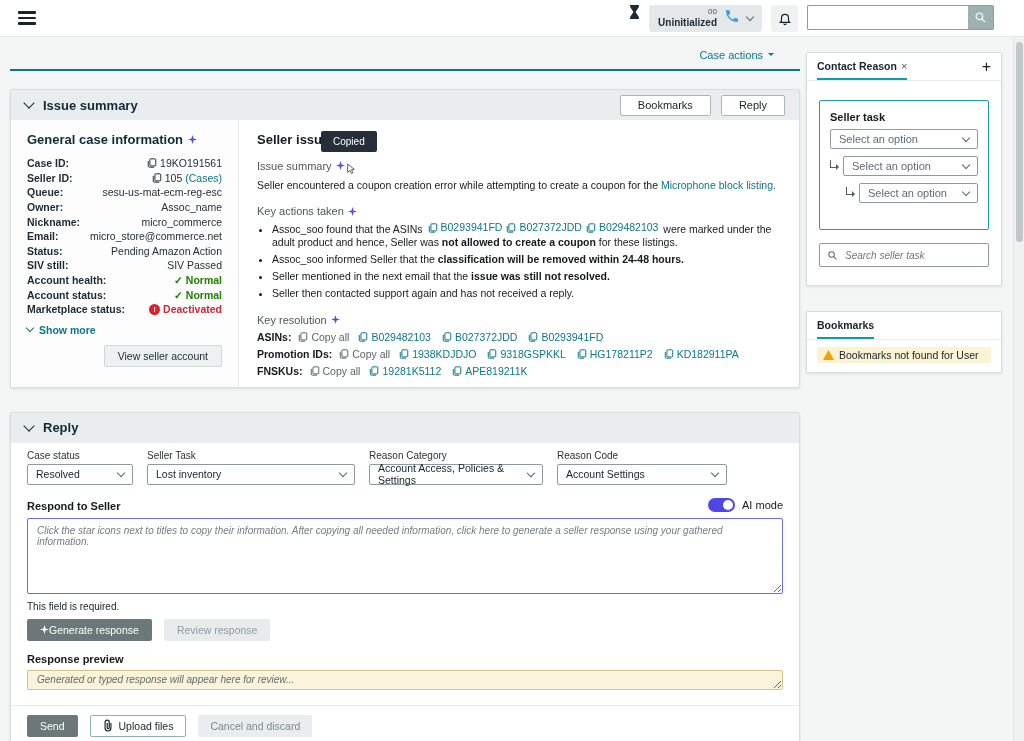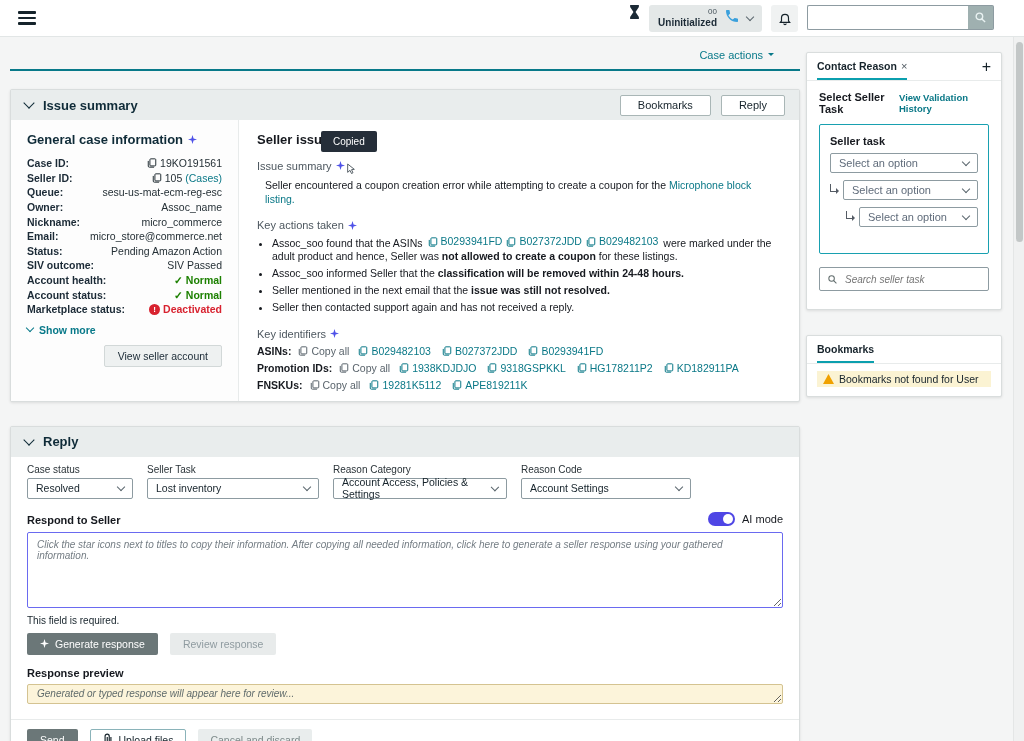--- a/index.html
+++ b/index.html
@@ -66,53 +66,53 @@
   .vsa-wrap button{background:#eef1f1;border:1px solid #d2d8d8;border-radius:2px;height:22px;padding:0 13px;
                    font-size:10.5px;color:#1b2a36;cursor:pointer;}
   .seller-issue{flex:1;padding:12px 18px 10px;position:relative;font-size:10.5px;}
   .si-head{position:relative;height:22px;}
   .si-head h3{font-size:13px;font-weight:bold;margin:0;display:inline-block;}
   .tooltip{position:absolute;left:64px;top:-1px;background:#252e39;color:#fff;font-size:10px;
            padding:5px 12px;border-radius:2px;z-index:3;}
   .sub-label{font-size:11px;color:#4d575f;display:flex;align-items:center;gap:4px;margin-top:13px;}
   .star9{width:9px;height:9px;flex:none;}
   .cursor-ic{margin:7px 0 0 -3px;}
-  .issue-text{margin:3px 8px 0;line-height:14px;color:#16191f;}
+  .issue-text{margin:3px 0 0;line-height:14px;color:#16191f;}
   .issue-text a{color:#0a7887;text-decoration:none;cursor:pointer;}
   ul.key-actions{margin:4px 0 0;padding-left:15px;line-height:13.5px;color:#16191f;}
   ul.key-actions li{margin-bottom:3.5px;}
   .id-link{color:#0a7887;text-decoration:none;display:inline-flex;align-items:center;gap:3px;margin:0 2px;cursor:pointer;}
   .id-row{display:flex;align-items:center;gap:7px;margin-top:5px;flex-wrap:wrap;}
   .id-row .lbl{font-weight:bold;}
   .copy-all{color:#5a646c;display:inline-flex;align-items:center;gap:3px;cursor:pointer;}
   
   .reply-card{margin-top:24px;}
   .reply-body{padding:7px 16px 0;}
   .selects-row{display:flex;gap:14px;}
   .sel-label{font-size:10px;color:#2a3338;margin-bottom:3px;}
   .select{height:21px;border:1px solid #8d9ba1;border-radius:2px;background:#fff;display:flex;align-items:center;
           justify-content:space-between;padding:0 8px;font-size:10.5px;color:#16232b;box-sizing:border-box;cursor:pointer;}
   .selects-row .sgrp:nth-child(1) .select{width:106px;}
-  .selects-row .sgrp:nth-child(2) .select{width:172px;text-align:right;}
+  .selects-row .sgrp:nth-child(2) .select{width:208px;text-align:right;}
   .selects-row .sgrp:nth-child(3) .select{width:174px;}
   .selects-row .sgrp:nth-child(4) .select{width:170px;}
   .respond-row{display:flex;justify-content:space-between;align-items:flex-end;margin-top:13px;}
   .bold-label{font-size:11px;font-weight:bold;color:#16191f;}
   .hint{font-size:10px;color:#2a3338;margin-top:2px;}
   .ai-wrap{display:flex;align-items:center;gap:7px;font-size:11px;}
   .toggle{width:27px;height:14px;border-radius:8px;background:#4f46e5;position:relative;display:inline-block;cursor:pointer;}
   .toggle .knob{position:absolute;right:2px;top:2px;width:10px;height:10px;border-radius:50%;background:#fff;}
   textarea{font-family:"Liberation Sans",sans-serif;box-sizing:border-box;outline:none;}
   .respond-ta{width:100%;height:76px;margin-top:6px;border:1px solid #6a6af0;border-radius:2px;
               padding:6px 9px;font-size:10px;resize:vertical;}
   .respond-ta::placeholder{color:#747d84;font-style:italic;}
   .required{font-size:10px;color:#16232b;margin-top:3px;}
   .gen-btns{display:flex;gap:12px;margin-top:7px;}
   .primary-slate{background:#6b7778;color:#fff;border:none;border-radius:2px;height:22px;padding:0 13px;
-                 font-size:10.5px;display:inline-flex;align-items:center;gap:6px;cursor:pointer;}
+                 font-size:10.5px;display:inline-flex;align-items:center;cursor:pointer;}
   .disabled-btn{background:#e8ebeb;color:#8f9ba0;border:none;border-radius:2px;height:22px;padding:0 13px;
                 font-size:10.5px;cursor:default;}
   .preview-label{margin-top:12px;}
   .preview-ta{width:100%;height:20px;margin-top:5px;background:#fcf4da;border:1px solid #d4c391;border-radius:2px;
               font-size:10px;padding:3px 9px;resize:vertical;}
   .preview-ta::placeholder{color:#5f6b6b;font-style:italic;}
   .reply-footer{border-top:1px solid #e8ebeb;margin-top:11px;padding:9px 16px 10px;display:flex;gap:12px;align-items:center;}
   .upload-btn{background:#fff;border:1px solid #8ab3b9;border-radius:2px;height:22px;padding:0 12px;font-size:10.5px;
               color:#16232b;display:inline-flex;align-items:center;gap:6px;cursor:pointer;}
   .cancel-btn{background:#e9eded;border:none;border-radius:2px;height:22px;padding:0 12px;font-size:10.5px;
@@ -268,21 +268,21 @@
                   <span>micro_store@commerce.net</span>
                 </span>
               </div>
               <div class="gci-row">
                 <span class="lbl">Status:</span>
                 <span class="val">
                   <span>Pending Amazon Action</span>
                 </span>
               </div>
               <div class="gci-row">
-                <span class="lbl">SIV outcome:</span>
+                <span class="lbl">SIV still:</span>
                 <span class="val">
                   <span>SIV Passed</span>
                 </span>
               </div>
               <div class="gci-row">
                 <span class="lbl">Account health:</span>
                 <span class="val ok"><span class="ok-ic">✓</span>Normal</span>
               </div>
               <div class="gci-row">
                 <span class="lbl">Account status:</span>
@@ -331,21 +331,21 @@
                     <path d="M8.5 11H2.8A1.3 1.3 0 0 1 1.5 9.7V3.5"></path>
                   </svg>B027372JDD</a><a class="id-link"><svg class="cic" viewBox="0 0 12 12" fill="none" stroke="currentColor">
                     <rect x="3.5" y="1" width="7" height="8.5" rx="1"></rect>
                     <path d="M8.5 11H2.8A1.3 1.3 0 0 1 1.5 9.7V3.5"></path>
                   </svg>B029482103</a><span> were marked under the adult product and hence, Seller was </span><b>not allowed to create a coupon</b><span> for these listings.</span></li>
               <li><span>Assoc_soo informed Seller that the </span><b>classification will be removed within 24-48 hours.</b></li>
               <li><span>Seller mentioned in the next email that the </span><b>issue was still not resolved.</b></li>
               <li><span>Seller then contacted support again and has not received a reply.</span></li>
             </ul>
           <div class="sub-label">
-            <span>Key identifiers</span>
+            <span>Key resolution</span>
             <svg class="star9" viewBox="0 0 12 12" fill="#4f52e8">
                 <path d="M6 0l1.4 4.6L12 6 7.4 7.4 6 12 4.6 7.4 0 6l4.6-1.4z"></path>
               </svg>
           </div>
           <div id="identifier-rows">
               <div class="id-row">
                 <span class="lbl">ASINs:</span>
                 <span class="copy-all"><svg class="cic" viewBox="0 0 12 12" fill="none" stroke="currentColor">
                     <rect x="3.5" y="1" width="7" height="8.5" rx="1"></rect>
                     <path d="M8.5 11H2.8A1.3 1.3 0 0 1 1.5 9.7V3.5"></path>
@@ -483,24 +483,20 @@
   <aside class="sidebar">
     <div class="panel">
       <div class="tabs-row">
         <div class="tab">
           <span>Contact Reason</span>
           <span class="x">×</span>
         </div>
         <button class="add-tab">+</button>
       </div>
       <div class="panel-body">
-        <div class="sst-row">
-          <span class="bold-label">Select Seller Task</span>
-          <a>View Validation History</a>
-        </div>
         <div class="task-box">
           <div class="bold-label">Seller task</div>
           <div class="select sm">
             <span>Select an option</span>
               <span class="csschev"></span>
           </div>
           <div class="branch-row">
             <span class="branch-arrow"></span>
             <div class="select sm">
               <span>Select an option</span>

